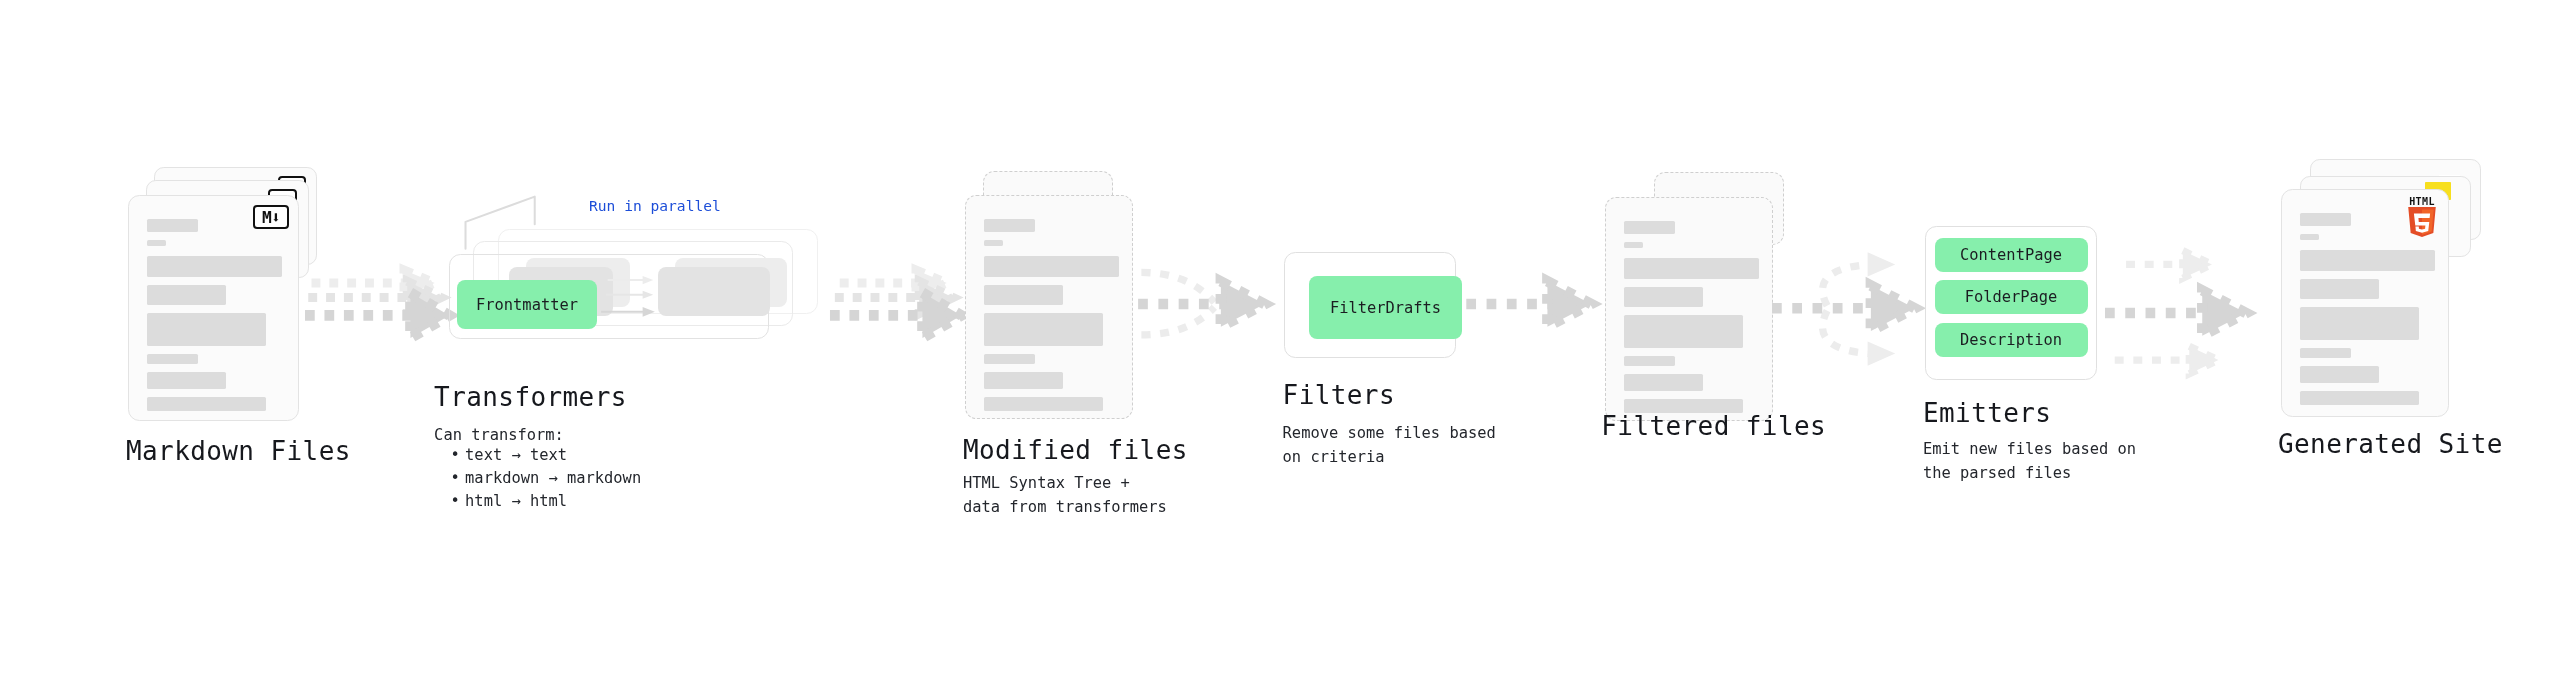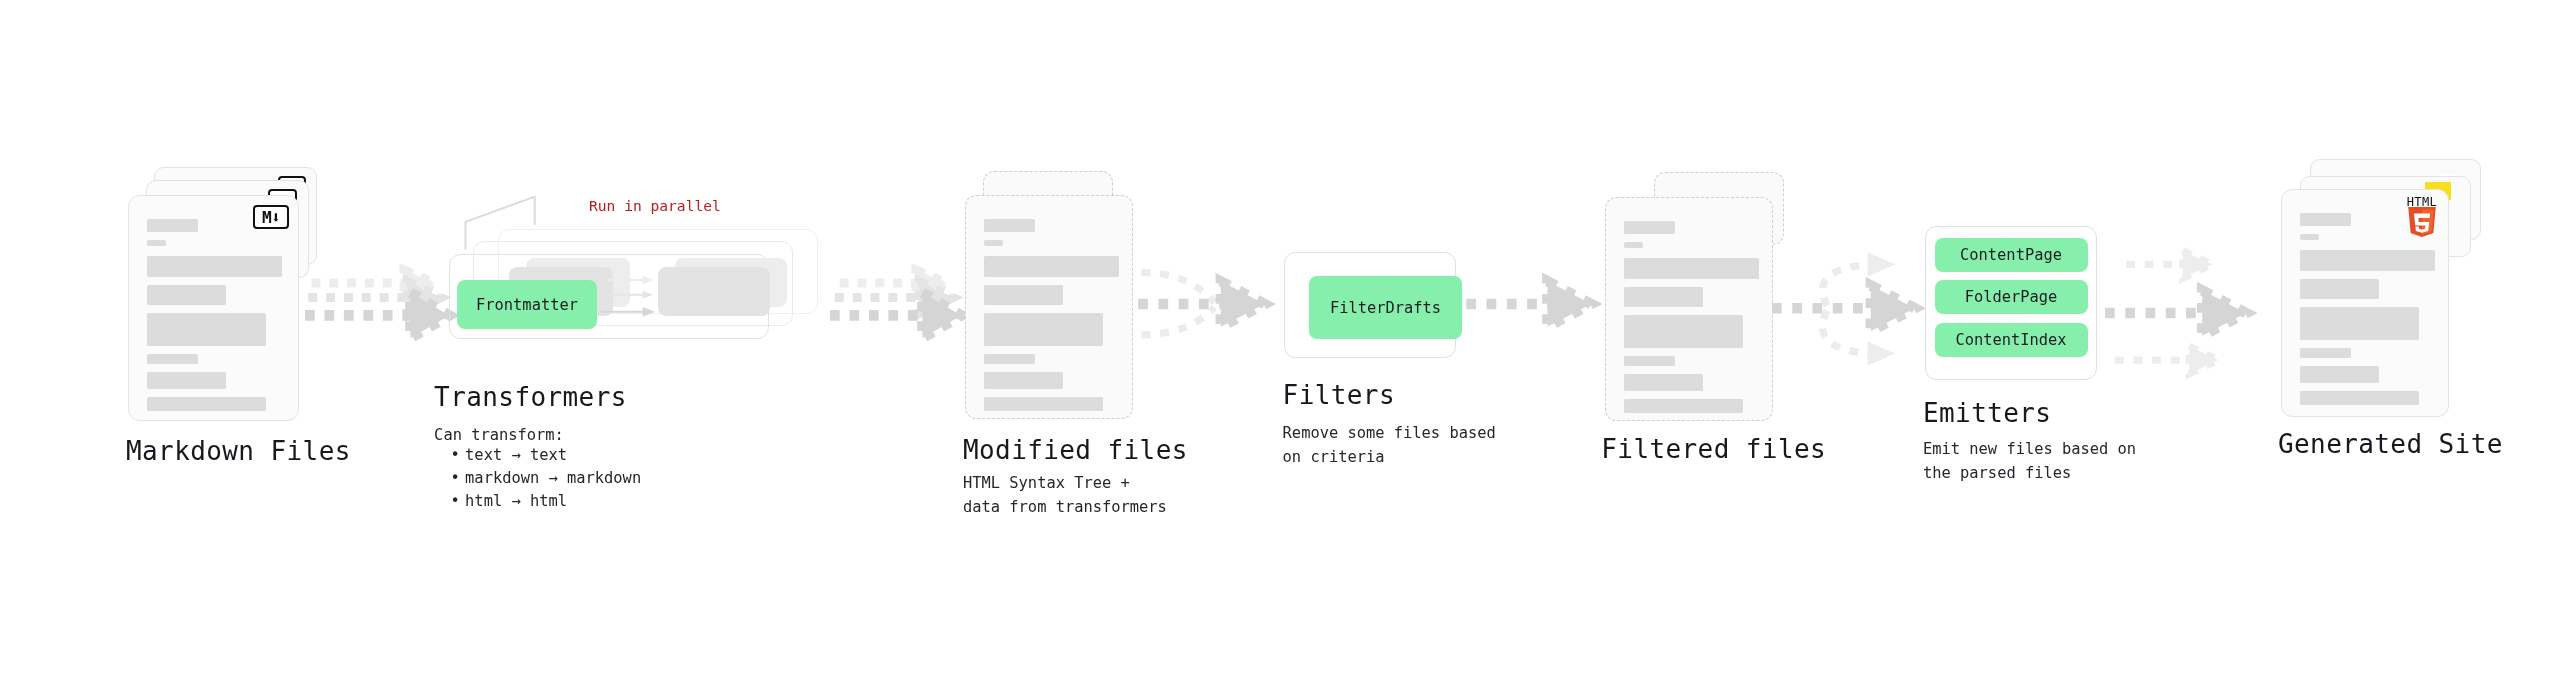--- a/index.html
+++ b/index.html
@@ -92,21 +92,21 @@
     color: #1b1d21;
     white-space: nowrap;
     box-sizing: border-box;
   }
   .chip.ghost1 { background: #e3e3e3; }
   .chip.ghost2 { background: #ededed; }
 
   .runlabel {
     position: absolute;
     font-size: 14.6px;
-    color: #b91c1c;
+    color: #1d4ed8;
     white-space: nowrap;
   }
 
   svg { display: block; overflow: visible; }
 </style>
 </head>
 <body>
 
 <div id="stage">
 
@@ -300,21 +300,21 @@
         <div class="bar" style="width:18.7px;height:5.7px;margin-bottom:10.6px;"></div>
         <div class="bar" style="width:135px;height:20.3px;"></div>
         <div class="bar" style="width:79px;height:20.3px;"></div>
         <div class="bar" style="width:119px;height:32.5px;"></div>
         <div class="bar" style="width:51px;height:10.6px;"></div>
         <div class="bar" style="width:79px;height:16.3px;"></div>
         <div class="bar" style="width:119px;height:14px;"></div>
       </div>
     </div>
 
-    <div class="stage-title abs" style="left:16.3px;top:434px;">Filtered files</div>
+    <div class="stage-title abs" style="left:16.3px;top:411px;">Filtered files</div>
   </div>
 
   <div class="abs" style="left:1772px;top:236px;width:154px;height:146px;">
     <svg width="154" height="146" viewBox="0 0 190 180">
       <g fill="none" stroke="#ececec" stroke-width="9" stroke-dasharray="11 12">
         <path d="M68 86 Q 44 40 122 35"></path>
         <path d="M68 92 Q 44 140 122 145"></path>
       </g>
       <g fill="#ededed">
         <polygon points="118,20 152,35 118,50"></polygon>
@@ -331,21 +331,21 @@
 
     <div class="pbox" style="left:23px;top:226px;width:172px;height:154px;background:#ffffff;"></div>
 
     <div class="chip" style="left:32.5px;top:238px;width:153px;height:34px;">
       <span>ContentPage</span>
     </div>
     <div class="chip" style="left:32.5px;top:280px;width:153px;height:34px;text-align:center;">
       <span>FolderPage</span>
     </div>
     <div class="chip" style="left:32.5px;top:323px;width:153px;height:34px;">
-      <span>ContentIndex</span>
+      <span>Description</span>
     </div>
 
     <div class="stage-title abs" style="left:21px;top:398px;">Emitters</div>
     <div class="stage-sub abs" style="left:21px;top:437px;">Emit new files based on
 the parsed files</div>
   </div>
 
   <div class="abs" style="left:2105px;top:236px;width:154px;height:146px;">
     <svg width="154" height="146" viewBox="0 0 190 180">
       <g stroke="#ededed" stroke-width="9" stroke-dasharray="11 12" fill="#ededed">
@@ -373,21 +373,21 @@
         <div style="width:21px;height:3.3px;background:#264de4;margin-top:0.8px;border-radius:0.8px;"></div>
       </div>
     </div>
 
     <div class="doc" style="left:73px;top:176px;width:171px;height:81px;border-radius:9.8px;">
       <div class="abs" style="right:19.5px;top:4.9px;width:26px;height:18px;background:#f7df1e;border-radius:0.8px;"></div>
     </div>
 
     <div class="doc" style="left:54px;top:189px;width:168px;height:228px;">
       <div class="abs" style="right:9px;top:8.1px;width:34px;height:39px;">
-        <div style="font-size:12px;font-weight:normal;color:#111;text-align:center;
+        <div style="font-size:10px;font-weight:bold;color:#111;text-align:center;
                     letter-spacing:0.4px;line-height:8.1px;">HTML</div>
         <svg width="34" height="31" viewBox="0 0 42 38" style="margin-top:0.8px;">
           <path d="M4 0 L38 0 L35 32 L21 37 L7 32 Z" fill="#e44d26"></path>
           <path d="M21 3 L35.5 3 L33 30 L21 34 Z" fill="#f16529"></path>
           <path d="M11 8 L31 8 L30.4 13.5 L16.6 13.5 L17 18.5 L30 18.5 L28.7 29.5
                    L21 31.8 L13.4 29.5 L12.9 23.8 L17 23.8 L17.2 26.6 L21 27.6
                    L24.8 26.6 L25.2 22.8 L12.7 22.8 L11.6 13 L11 8 Z" fill="#ffffff"></path>
         </svg>
       </div>
       <div class="bars" style="top:23px;">

